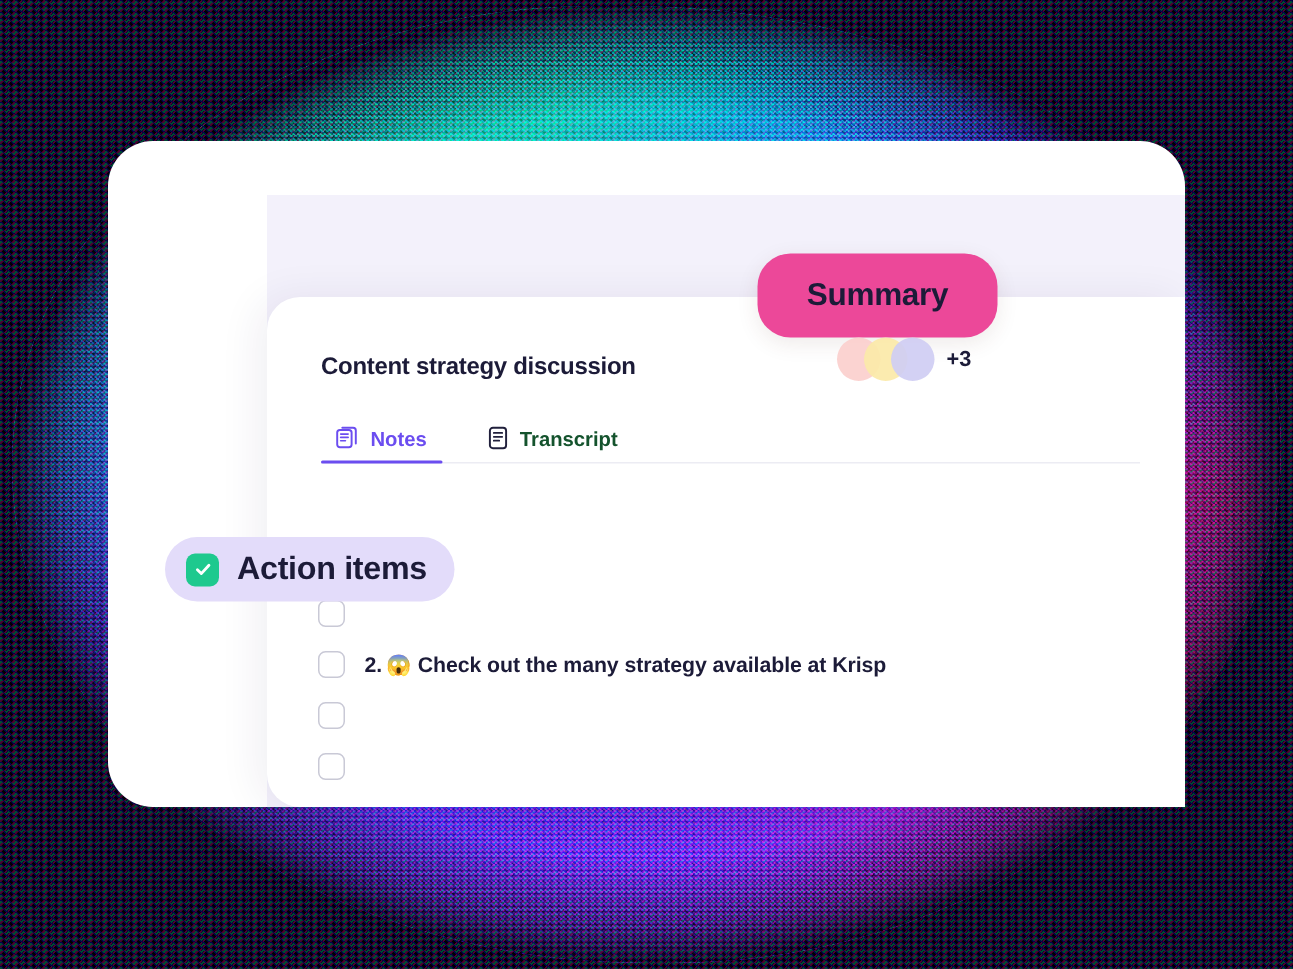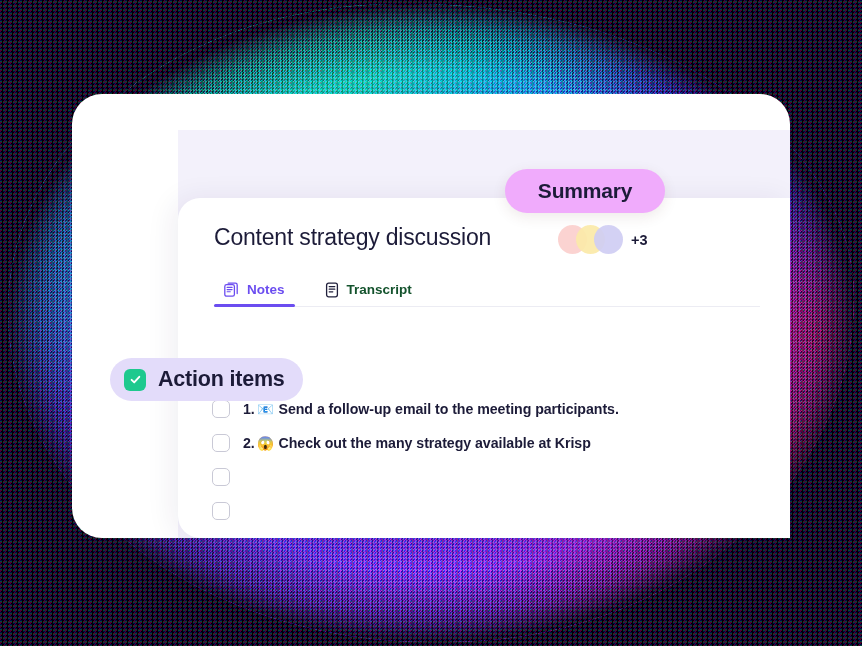--- a/index.html
+++ b/index.html
@@ -116,25 +116,26 @@
     border-radius: 22px 0 0 22px;
     box-shadow: -6px 0 28px rgba(40,28,90,.07);
     overflow: hidden;
   }
 
   .inner-head {
     padding: 26px 0 0 36px;
   }
 
   .note-title {
-    font-size: 23px;
-    font-weight: normal;
+    font-size: 16px;
+    font-weight: bold;
     letter-spacing: -0.2px;
     color: #1c1b38;
     line-height: 1.2;
+    margin-top: 11px;
   }
 
   
   .tabs {
     position: relative;
     margin-top: 26px;
     display: flex;
     align-items: flex-end;
     gap: 20px;
     padding-left: 0;
@@ -170,23 +171,23 @@
     border-radius: 2px;
   }
   .tab svg { display: block; flex: 0 0 auto; }
 
   
   .summary-pill {
     position: absolute;
     left: 505px;
     top: 169px;
     width: 160px;
-    height: 44px;
+    height: 56px;
     border-radius: 22px;
-    background: #f0abfc;
+    background: #ec4899;
     display: flex;
     align-items: center;
     justify-content: center;
     font-size: 21px;
     font-weight: bold;
     color: #1c1b38;
     letter-spacing: -0.2px;
     box-shadow: 0 4px 14px rgba(90,50,40,.10);
     z-index: 6;
   }
@@ -344,23 +345,20 @@
         <path d="M2.6 6.8l2.6 2.6 5.1-5.6" stroke="#ffffff" stroke-width="1.9" stroke-linecap="round" stroke-linejoin="round"></path>
       </svg>
     </span>
     <span class="ap-label">Action items</span>
   </div>
 
   <div class="checklist">
 
     <div class="ci">
       <div class="box"></div>
-      <div class="txt">
-        <span class="num">1.</span><span class="emo">📧</span><span>Send a follow-up email to the meeting participants.</span>
-      </div>
     </div>
 
     <div class="ci">
       <div class="box"></div>
       <div class="txt">
         <span class="num">2.</span><span class="emo">😱</span><span>Check out the many strategy available at Krisp</span>
       </div>
     </div>
 
     <div class="ci">

